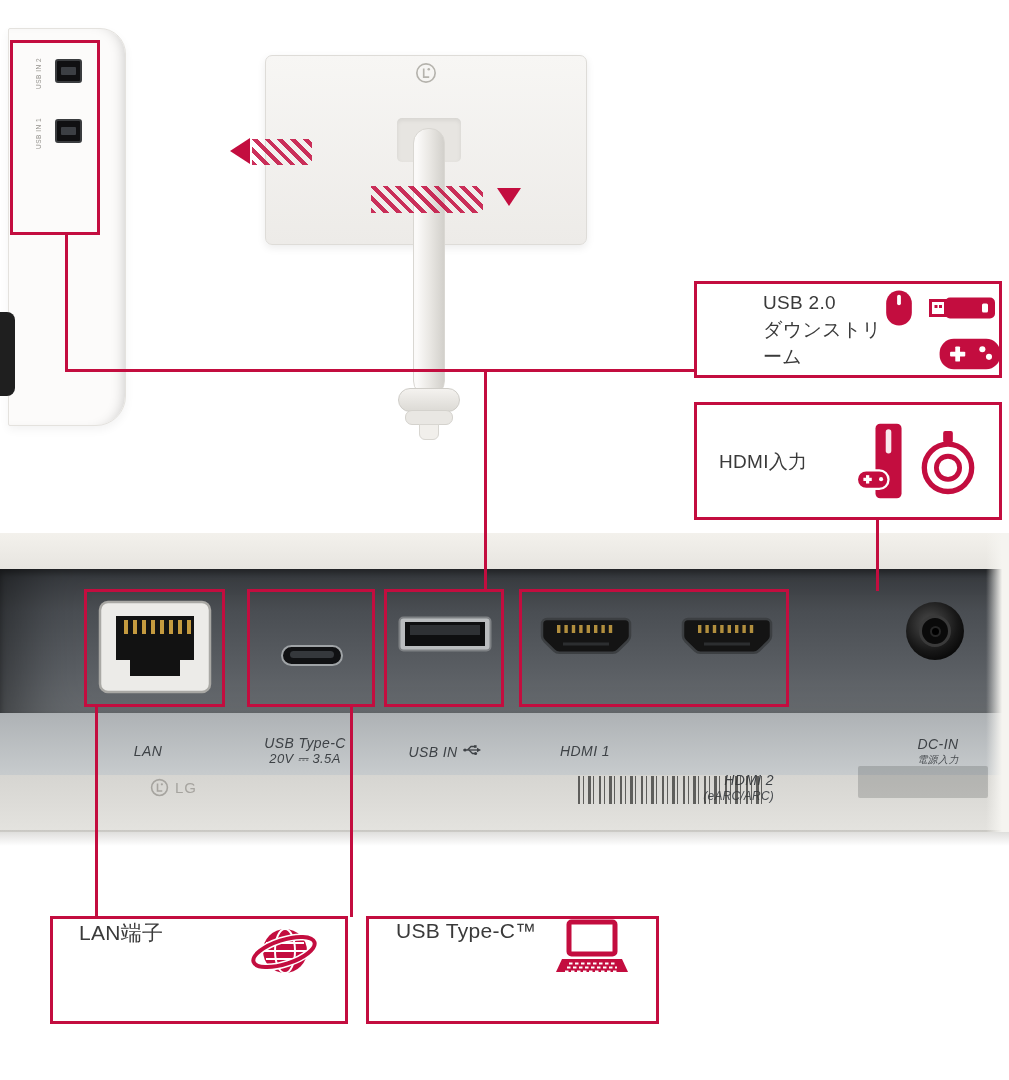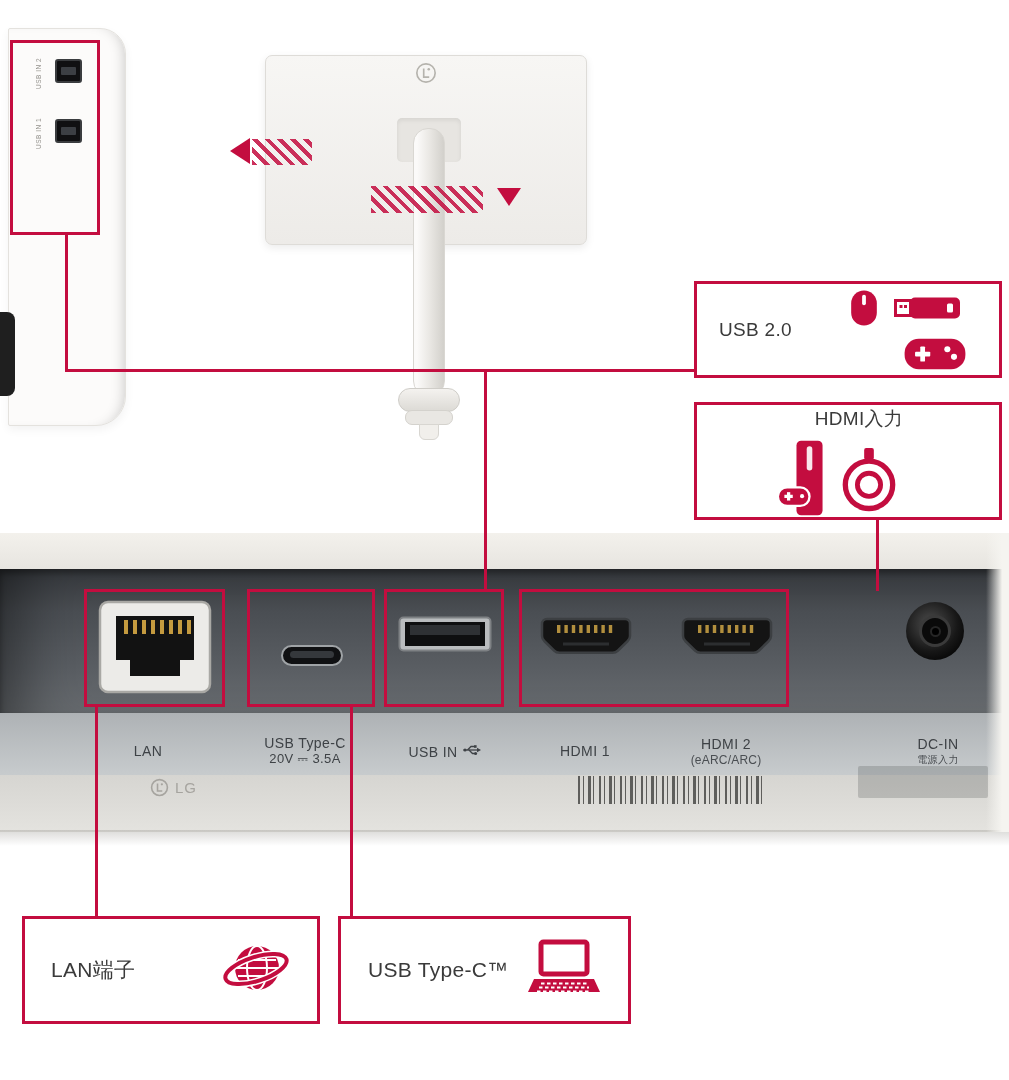--- a/index.html
+++ b/index.html
@@ -49,21 +49,21 @@
   .band-top{position:absolute;left:0;top:533px;width:1009px;height:36px;background:linear-gradient(#f3f1ec,#e7e5e0);}
   .band-dark{position:absolute;left:0;top:569px;width:1009px;height:144px;
     background:linear-gradient(180deg,#35383c,#4a4e53 30%,#5a5e63 70%,#686c70);
     box-shadow:inset 60px 0 60px -40px rgba(0,0,0,.45),inset 0 4px 6px rgba(0,0,0,.35);}
   .band-label{position:absolute;left:0;top:713px;width:1009px;height:62px;background:linear-gradient(#aeb2b5,#c7cbcd);}
   .band-lower{position:absolute;left:0;top:775px;width:1009px;height:57px;background:linear-gradient(#d6d5d1,#e4e3df);}
   .band-fade{position:absolute;left:0;top:830px;width:1009px;height:16px;background:linear-gradient(rgba(150,148,142,.35),rgba(255,255,255,0));}
   .band-right-edge{position:absolute;left:986px;top:533px;width:23px;height:299px;background:linear-gradient(90deg,rgba(245,244,240,0),#f5f4f0 70%);}
   .right-recess{position:absolute;left:858px;top:766px;width:130px;height:32px;background:rgba(60,63,66,.22);border-radius:2px;}
 
-  .port-label{position:absolute;color:#3e4246;font-size:14px;letter-spacing:.4px;text-align:center;line-height:16px;}
+  .port-label{position:absolute;color:#3e4246;font-size:14px;letter-spacing:.4px;text-align:center;line-height:16px;font-style:italic;}
   .port-label .sub{display:block;font-size:12px;letter-spacing:.2px;color:#4a4e52;}
   .port-label .sub-jp{display:block;font-size:10px;color:#4a4e52;}
   .port-label .line2{display:block;font-size:13px;}
   .usbin-flex{display:flex;align-items:center;justify-content:center;gap:4px;}
 
   .usbc-pill{position:absolute;left:281px;top:645px;width:62px;height:21px;border-radius:11px;
     background:#101113;border:2px solid #9fa3a6;}
   .usbc-pill .inner{margin:4px 7px;height:7px;border-radius:4px;background:#35383c;}
   .dc-outer{position:absolute;left:906px;top:602px;width:58px;height:58px;border-radius:50%;
     background:radial-gradient(circle at 42% 38%,#4e4e4e,#171717 55%,#060606 80%);
@@ -71,21 +71,21 @@
   .dc-mid{width:32px;height:32px;border-radius:50%;background:#0a0a0a;border:3px solid #3a3a3a;
     display:flex;align-items:center;justify-content:center;}
   .dc-hole{width:11px;height:11px;border-radius:50%;background:#000;border:2px solid #262626;}
 
   .lg-bottom{position:absolute;left:150px;top:778px;display:flex;align-items:center;gap:6px;color:#a6a49f;}
   .lg-bottom .word{font-size:15px;font-weight:normal;letter-spacing:1px;}
   .barcode{position:absolute;left:578px;top:776px;width:186px;height:28px;opacity:.78;
     background:repeating-linear-gradient(90deg,#3b3b39 0 2px,transparent 2px 5px,#3b3b39 5px 6px,transparent 6px 10px,#3b3b39 10px 13px,transparent 13px 15px,#3b3b39 15px 16px,transparent 16px 21px);}
 
   
-  .bcall{position:absolute;border:3px solid var(--accent);background:#fff;display:flex;align-items:center;justify-content:space-between;padding:0 26px;}
+  .bcall{position:absolute;border:3px solid var(--accent);background:#fff;display:flex;align-items:flex-start;justify-content:space-between;padding:0 26px;margin-left:28px;}
   .bcall .ctext{color:#3a3a3a;font-size:21px;letter-spacing:.3px;}
 
   .icon-cluster{position:absolute;}
 </style>
 </head>
 <body>
 
 <div id="canvas">
 
   <div class="side-panel">
@@ -207,21 +207,21 @@
             <path d="M7 7 L10.5 10.5 H13"></path>
         </g>
         <circle cx="3" cy="7" r="1.6" fill="#3e4246"></circle>
         <path d="M15 4.8 L19 7 L15 9.2 z" fill="#3e4246"></path>
         <rect x="12" y="2.2" width="2.6" height="2.6" fill="#3e4246"></rect>
         <circle cx="13.6" cy="10.5" r="1.5" fill="#3e4246"></circle>
       </svg>
     </span>
   </div>
   <div class="port-label" style="left:545px;top:743px;width:80px;">HDMI 1</div>
-  <div class="port-label" style="left:678px;top:736px;width:96px;">
+  <div class="port-label" style="left:678px;top:772px;width:96px;text-align:right;">
     <span>HDMI 2</span>
     <span class="sub">(eARC/ARC)</span>
   </div>
   <div class="port-label" style="left:896px;top:736px;width:84px;">
     <span>DC-IN</span>
     <span class="sub-jp">電源入力</span>
   </div>
 
   <div class="lg-bottom">
     <svg width="19" height="19" viewBox="0 0 24 24">
@@ -238,23 +238,24 @@
   <div class="rbox" style="left:384px;top:589px;width:120px;height:118px;"></div>
   <div class="rbox" style="left:519px;top:589px;width:270px;height:118px;"></div>
 
   <div class="rline" style="left:65px;top:233px;width:3px;height:138px;"></div>
   <div class="rline" style="left:65px;top:369px;width:632px;height:3px;"></div>
   <div class="rline" style="left:484px;top:372px;width:3px;height:219px;"></div>
   <div class="rline" style="left:876px;top:518px;width:3px;height:73px;"></div>
   <div class="rline" style="left:95px;top:706px;width:3px;height:211px;"></div>
   <div class="rline" style="left:350px;top:706px;width:3px;height:211px;"></div>
 
-  <div class="callout" style="left:694px;top:281px;width:308px;height:97px;">
+  <div class="callout" style="left:694px;top:281px;width:308px;height:97px;padding-left:44px;">
     <div class="ctext">
       <div>USB 2.0</div>
+      <div>ダウンストリーム</div>
     </div>
     <div class="icon-cluster iconc" style="position:relative;width:140px;height:86px;margin-right:12px;">
       <span class="abs" style="left:2px;top:2px;">
         <svg width="30" height="38" viewBox="0 0 30 40">
             <rect x="1.5" y="1.5" width="27" height="37" rx="13.5" fill="currentColor"></rect>
             <rect x="13" y="6" width="4" height="11" rx="2" fill="#fff"></rect>
           </svg>
       </span>
       <span class="abs" style="left:46px;top:8px;">
         <svg width="70" height="26" viewBox="0 0 68 26">
@@ -270,21 +271,21 @@
             <path d="M16 4 h34 a15 15 0 0 1 15 15 v2 a15 15 0 0 1 -15 15 h-34 a15 15 0 0 1 -15 -15 v-2 a15 15 0 0 1 15 -15 z" fill="currentColor"></path>
             <rect x="12" y="17.5" width="16" height="5" rx="1" fill="#fff"></rect>
             <rect x="17.5" y="12" width="5" height="16" rx="1" fill="#fff"></rect>
             <circle cx="46" cy="15" r="3.2" fill="#fff"></circle>
             <circle cx="53" cy="23" r="3.2" fill="#fff"></circle>
           </svg>
       </span>
     </div>
   </div>
 
-  <div class="callout" style="left:694px;top:402px;width:308px;height:118px;flex-direction:column;">
+  <div class="callout" style="left:694px;top:402px;width:308px;height:118px;">
     <div class="ctext">HDMI入力</div>
     <div class="icon-cluster iconc" style="position:relative;width:128px;height:92px;margin-right:16px;">
       <span class="abs" style="left:0;top:4px;">
         <svg width="54" height="84" viewBox="0 0 58 84">
             <rect x="22" y="2" width="28" height="80" rx="5" fill="currentColor"></rect>
             <rect x="33" y="8" width="6" height="26" rx="3" fill="#fff" opacity=".9"></rect>
             <rect x="2" y="52" width="34" height="20" rx="10" fill="currentColor" stroke="#fff" stroke-width="2.5"></rect>
             <rect x="9" y="60" width="9" height="3.5" fill="#fff"></rect>
             <rect x="11.8" y="57.2" width="3.5" height="9" fill="#fff"></rect>
             <circle cx="28" cy="61.5" r="2.2" fill="#fff"></circle>

